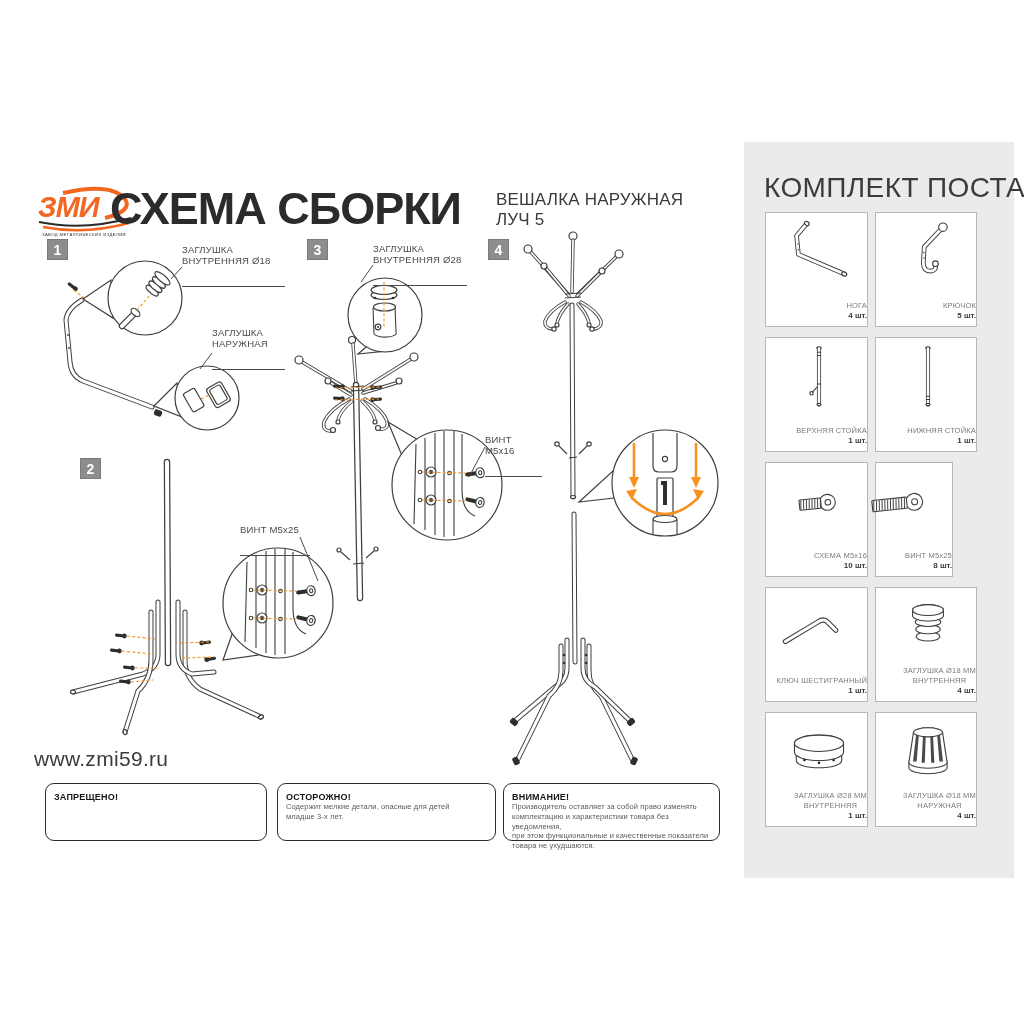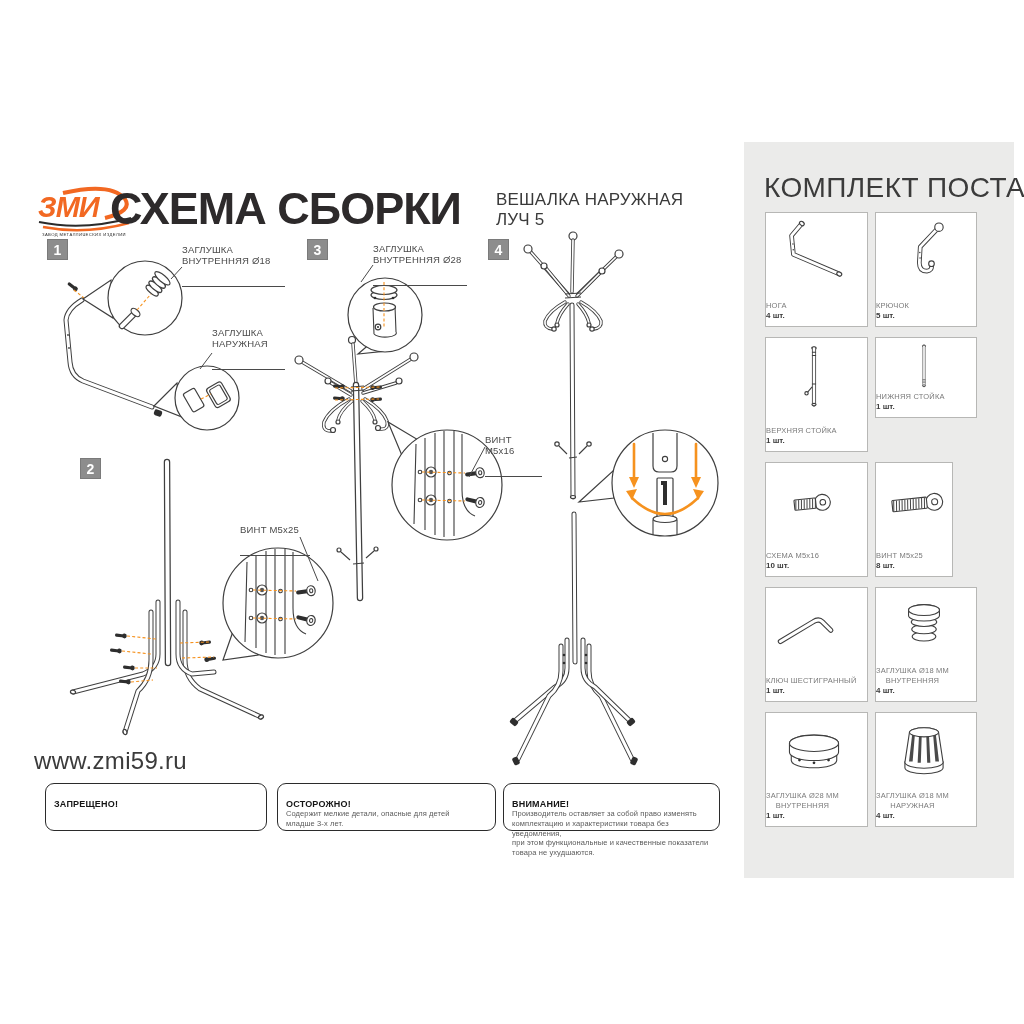--- a/index.html
+++ b/index.html
@@ -17,29 +17,29 @@
          font-size:14px;font-weight:bold;display:flex;align-items:center;justify-content:center;box-sizing:border-box}
 
   
   .slabel{font-size:9.5px;line-height:1.18;color:#4a4a4a;border-bottom:1.2px solid #4a4a4a;
           padding-bottom:20px;white-space:pre-line;letter-spacing:.2px}
 
   
   .panel{left:744px;top:142px;width:270px;height:736px;background:#ebebea}
   .kit-title{left:764px;top:172px;width:214px;font-size:28px;color:#3b3b3b;letter-spacing:.4px;white-space:nowrap}
   .cell{position:absolute;background:#fff;border:1px solid #b7b7b5;box-sizing:border-box;
-        display:flex;flex-direction:column;align-items:flex-start}
+        display:flex;flex-direction:column;align-items:flex-end}
   .cell svg{margin-top:3px}
   .pname{margin-top:auto;font-size:7.5px;color:#7a7a7a;text-align:center;white-space:pre-line;line-height:1.25;letter-spacing:.2px}
   .pqty{font-size:8px;font-weight:bold;color:#3b3b3b;margin:1px 0 6px}
 
   
-  .site{left:34px;top:747px;font-size:24px;color:#3b3b3b;letter-spacing:.3px}
-  .warn{position:absolute;top:783px;height:48px;border:1.4px solid #2b2b2b;border-radius:9px;
-        padding:15px 8px 3px;box-sizing:border-box;background:#fff}
+  .site{left:34px;top:747px;font-size:21px;color:#3b3b3b;letter-spacing:.3px}
+  .warn{position:absolute;top:783px;height:58px;border:1.4px solid #2b2b2b;border-radius:9px;
+        padding:8px 8px 3px;box-sizing:border-box;background:#fff}
   .warn-title{font-size:9px;font-weight:bold;color:#151515;letter-spacing:.2px}
   .warn-body{font-size:7.5px;color:#5a5a5a;line-height:1.3;white-space:pre-wrap;letter-spacing:.1px}
 
   
   .t{stroke:#3f3f3f;fill:none;stroke-linecap:round;stroke-linejoin:round}
   .o7{stroke-width:6.5}.i7{stroke:#fff;stroke-width:4;fill:none;stroke-linecap:round;stroke-linejoin:round}
   .o5{stroke-width:5}.i5{stroke:#fff;stroke-width:3;fill:none;stroke-linecap:round;stroke-linejoin:round}
   .o45{stroke-width:4.4}.i45{stroke:#fff;stroke-width:2.6;fill:none;stroke-linecap:round;stroke-linejoin:round}
   .o4{stroke-width:3.4}.i4{stroke:#fff;stroke-width:1.7;fill:none;stroke-linecap:round;stroke-linejoin:round}
   .o55{stroke-width:5.5}.i55{stroke:#fff;stroke-width:3.2;fill:none;stroke-linecap:round;stroke-linejoin:round}
@@ -375,21 +375,21 @@
     <path class="t o45" d="M50,8 L50,68"></path>
       <path class="i45" d="M50,8 L50,68"></path>
     <path class="ln" d="M47.8,12 L52.2,12 M47.8,15.5 L52.2,15.5 M47.8,46 L52.2,46"></path>
     <path class="ln" d="M48,49 L43,55"></path>
       <circle cx="42" cy="56" r="1.8" class="w"></circle>
     <ellipse class="w" cx="50" cy="68" rx="2.2" ry="1.3"></ellipse>
   </svg>
   <div class="pname">ВЕРХНЯЯ СТОЙКА</div>
   <div class="pqty">1 шт.</div>
 </div>
-<div class="cell" style="left:875px;top:337px;width:102px;height:81px">
+<div class="cell" style="left:875px;top:337px;width:102px;height:115px">
   <svg width="96" height="72" viewBox="0 0 100 77">
     <ellipse class="w" cx="50" cy="7.5" rx="2.4" ry="1.4"></ellipse>
     <path class="t o45" d="M50,8 L50,68"></path>
       <path class="i45" d="M50,8 L50,68"></path>
     <path class="ln" d="M47.8,59 L52.2,59 M47.8,62.5 L52.2,62.5"></path>
     <ellipse class="w" cx="50" cy="68" rx="2.2" ry="1.3"></ellipse>
   </svg>
   <div class="pname">НИЖНЯЯ СТОЙКА</div>
   <div class="pqty">1 шт.</div>
 </div>

